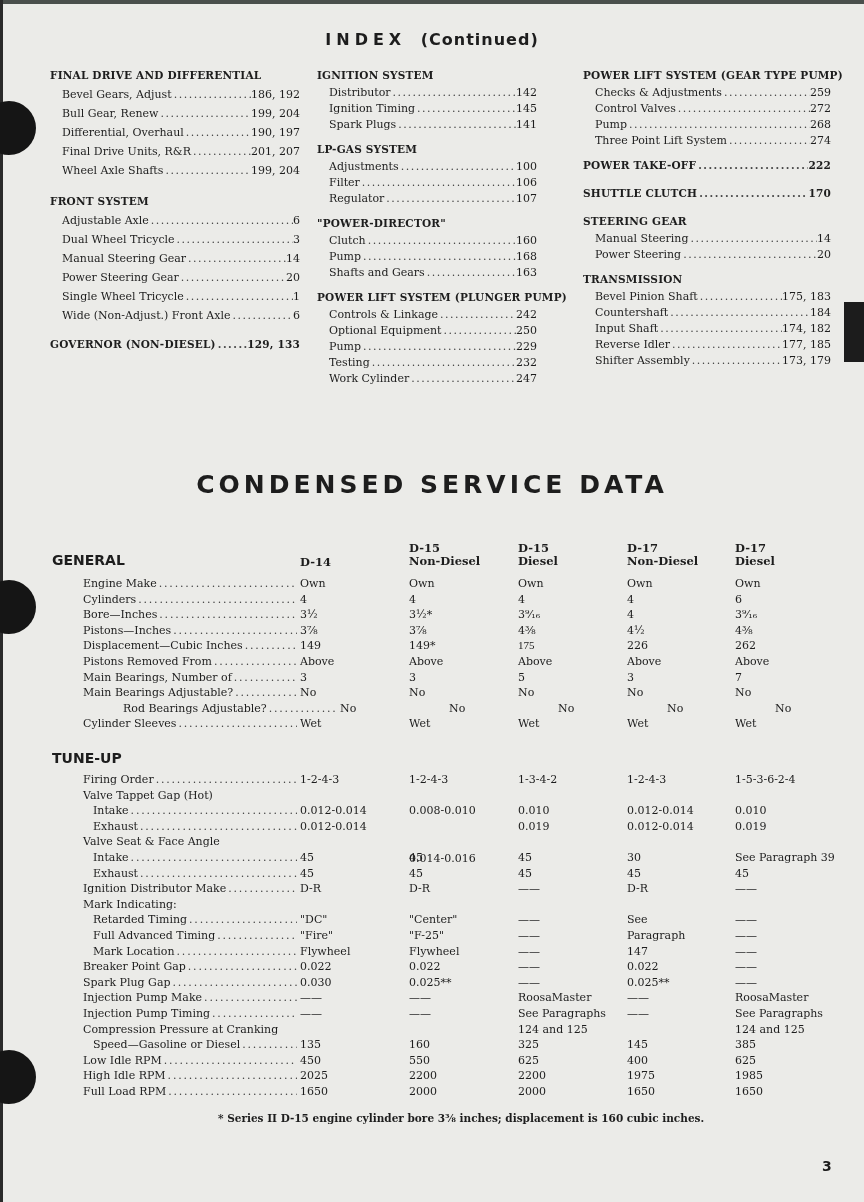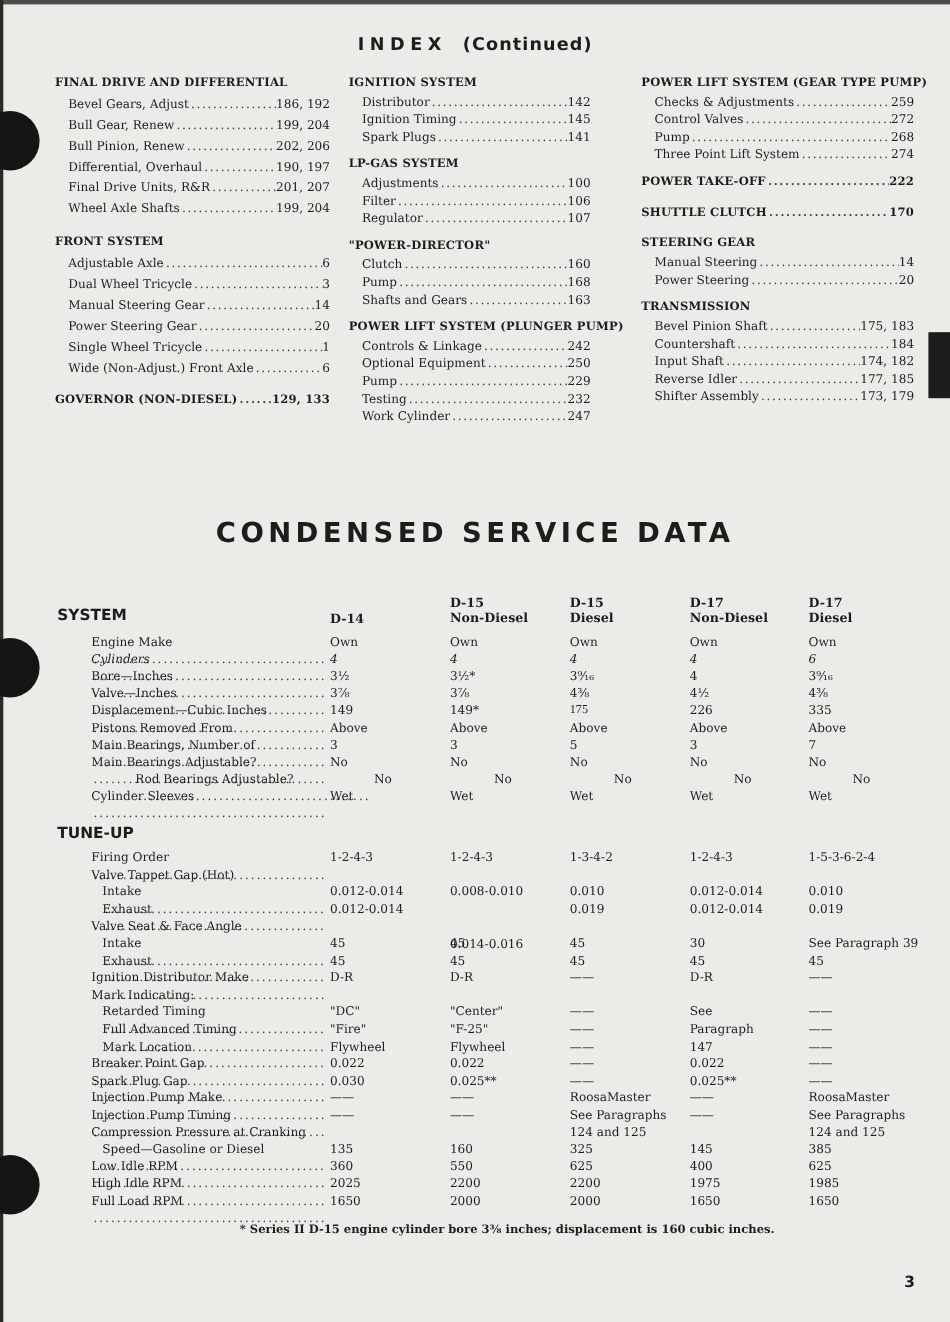--- a/index.html
+++ b/index.html
@@ -34,21 +34,21 @@
   .csd-title {
     position:absolute; top:470px; left:0; width:864px; text-align:center;
     font-family:"DejaVu Sans", sans-serif; font-size:25px; font-weight:bold; letter-spacing:4px;
   }
 
   .sec-head { position:absolute; left:52px; font-family:"DejaVu Sans", sans-serif; font-weight:bold; font-size:14px; }
   .col-head { position:absolute; top:542px; font-family:"DejaVu Serif", serif; font-weight:bold; font-size:11.5px; line-height:13px; }
 
   .data-block { position:absolute; left:83px; font-size:11px; }
   .drow { position:absolute; height:15.6px; line-height:15.6px; white-space:nowrap; }
-  .dlabel { position:absolute; left:0; width:214px; display:flex;flex-direction:column; }
+  .dlabel { position:absolute; left:0; width:214px; display:flex; }
   .dlabel.indent1 { padding-left:10px; width:204px; }
   .dlabel .dots { letter-spacing:1.8px; }
   .dval { position:absolute; }
 
   .footnotes { position:absolute; top:1110px; left:218px; font-size:10.5px; font-weight:bold; line-height:16px; }
   .pageno { position:absolute; top:1158px; left:822px; font-family:"DejaVu Sans", sans-serif; font-weight:bold; font-size:14px; }
 </style>
 </head>
 <body>
 
@@ -71,25 +71,20 @@
         <span class="idx-label">Bevel Gears, Adjust</span>
         <span class="dots"></span>
         <span class="idx-page">186, 192</span>
       </div>
       <div class="idx-row">
         <span class="idx-label">Bull Gear, Renew</span>
         <span class="dots"></span>
         <span class="idx-page">199, 204</span>
       </div>
       <div class="idx-row">
-        <span class="idx-label">Bull Pinion, Renew</span>
-        <span class="dots"></span>
-        <span class="idx-page">202, 206</span>
-      </div>
-      <div class="idx-row">
         <span class="idx-label">Differential, Overhaul</span>
         <span class="dots"></span>
         <span class="idx-page">190, 197</span>
       </div>
       <div class="idx-row">
         <span class="idx-label">Final Drive Units, R&amp;R</span>
         <span class="dots"></span>
         <span class="idx-page">201, 207</span>
       </div>
       <div class="idx-row">
@@ -299,21 +294,21 @@
       <div class="idx-row">
         <span class="idx-label">Shifter Assembly</span>
         <span class="dots"></span>
         <span class="idx-page">173, 179</span>
       </div>
     </div>
   </div>
 
 <div class="csd-title">CONDENSED SERVICE DATA</div>
 
-<div class="sec-head" style="top:552px">SYSTEM</div>
+<div class="sec-head" style="top:552px">GENERAL</div>
 <div class="sec-head" style="top:750px">TUNE-UP</div>
 
 <div class="col-head" style="left:300px">
   <div>&nbsp;</div>
   <div style="margin-top:1px">D-14</div>
 </div>
 <div class="col-head" style="left:409px">
   <div>D-15</div>
   <div>Non-Diesel</div>
 </div>
@@ -335,21 +330,21 @@
       <div class="dlabel">
         <span>Engine Make</span>
         <span class="dots"></span>
       </div>
       <span class="dval" style="left: 217px;">Own</span>
       <span class="dval" style="left: 326px;">Own</span>
       <span class="dval" style="left: 435px;">Own</span>
       <span class="dval" style="left: 544px;">Own</span>
       <span class="dval" style="left: 652px;">Own</span>
     </div>
-    <div class="drow" style="top: 15.6px; width: 760px; font-style: italic;">
+    <div class="drow" style="top: 15.6px; width: 760px;">
       <div class="dlabel">
         <span>Cylinders</span>
         <span class="dots"></span>
       </div>
       <span class="dval" style="left: 217px;">4</span>
       <span class="dval" style="left: 326px;">4</span>
       <span class="dval" style="left: 435px;">4</span>
       <span class="dval" style="left: 544px;">4</span>
       <span class="dval" style="left: 652px;">6</span>
     </div>
@@ -359,39 +354,39 @@
         <span class="dots"></span>
       </div>
       <span class="dval" style="left: 217px;">3½</span>
       <span class="dval" style="left: 326px;">3½*</span>
       <span class="dval" style="left: 435px;">3⁹⁄₁₆</span>
       <span class="dval" style="left: 544px;">4</span>
       <span class="dval" style="left: 652px;">3⁹⁄₁₆</span>
     </div>
     <div class="drow" style="top: 46.8px; width: 760px;">
       <div class="dlabel">
-        <span>Valve—Inches</span>
+        <span>Pistons—Inches</span>
         <span class="dots"></span>
       </div>
       <span class="dval" style="left: 217px;">3⅞</span>
       <span class="dval" style="left: 326px;">3⅞</span>
       <span class="dval" style="left: 435px;">4⅜</span>
       <span class="dval" style="left: 544px;">4½</span>
       <span class="dval" style="left: 652px;">4⅜</span>
     </div>
     <div class="drow" style="top: 62.4px; width: 760px;">
       <div class="dlabel">
         <span>Displacement—Cubic Inches</span>
         <span class="dots"></span>
       </div>
       <span class="dval" style="left: 217px;">149</span>
       <span class="dval" style="left: 326px;">149*</span>
       <span class="dval" style="left: 435px; font-family: Liberation Serif, serif;">175</span>
       <span class="dval" style="left: 544px;">226</span>
-      <span class="dval" style="left: 652px;">335</span>
+      <span class="dval" style="left: 652px;">262</span>
     </div>
     <div class="drow" style="top: 78px; width: 760px;">
       <div class="dlabel">
         <span>Pistons Removed From</span>
         <span class="dots"></span>
       </div>
       <span class="dval" style="left: 217px;">Above</span>
       <span class="dval" style="left: 326px;">Above</span>
       <span class="dval" style="left: 435px;">Above</span>
       <span class="dval" style="left: 544px;">Above</span>
@@ -635,21 +630,21 @@
       <span class="dval" style="left: 326px;">160</span>
       <span class="dval" style="left: 435px;">325</span>
       <span class="dval" style="left: 544px;">145</span>
       <span class="dval" style="left: 652px;">385</span>
     </div>
     <div class="drow" style="top: 280.8px; width: 760px;">
       <div class="dlabel">
         <span>Low Idle RPM</span>
         <span class="dots"></span>
       </div>
-      <span class="dval" style="left: 217px;">360</span>
+      <span class="dval" style="left: 217px;">450</span>
       <span class="dval" style="left: 326px;">550</span>
       <span class="dval" style="left: 435px;">625</span>
       <span class="dval" style="left: 544px;">400</span>
       <span class="dval" style="left: 652px;">625</span>
     </div>
     <div class="drow" style="top: 296.4px; width: 760px;">
       <div class="dlabel">
         <span>High Idle RPM</span>
         <span class="dots"></span>
       </div>

